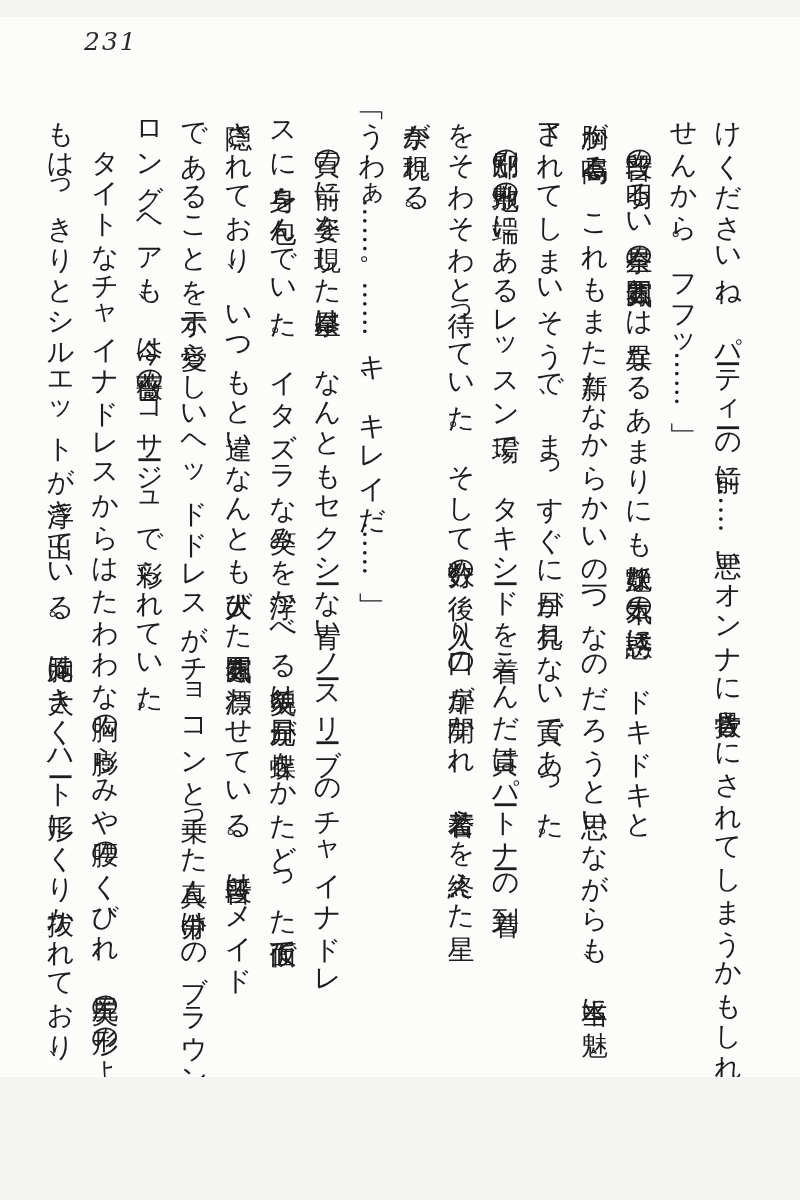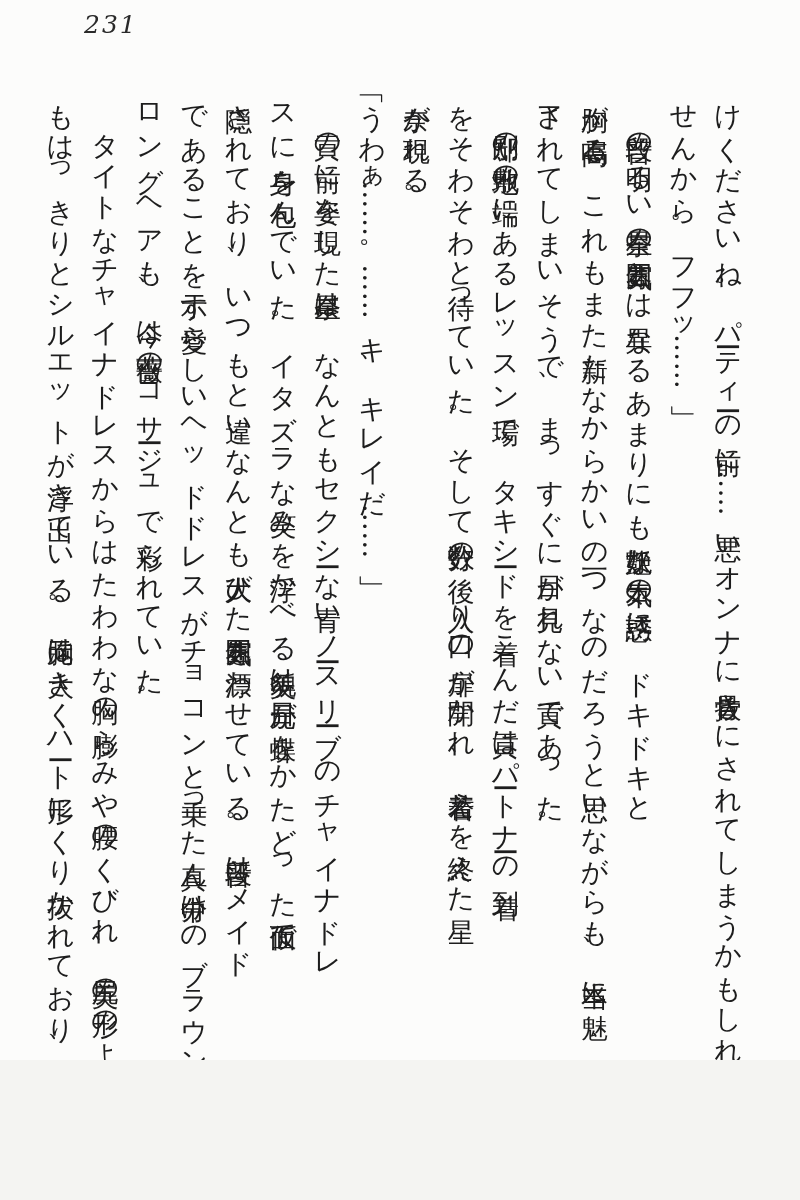--- a/index.html
+++ b/index.html
@@ -11,20 +11,21 @@
     height: 1200px;
     background: #f4f4f2;
     font-family: "DejaVu Serif", "Liberation Serif", serif;
   }
   .page {
     position: relative;
     width: 800px;
     height: 1060px;
     background: #fcfcfb;
     overflow: hidden;
+    margin-top: 17px;
   }
   .page-number {
     position: absolute;
     top: 10px;
     left: 84px;
     font-style: italic;
     font-size: 25px;
     letter-spacing: 2px;
     color: #2a2a2a;
   }

